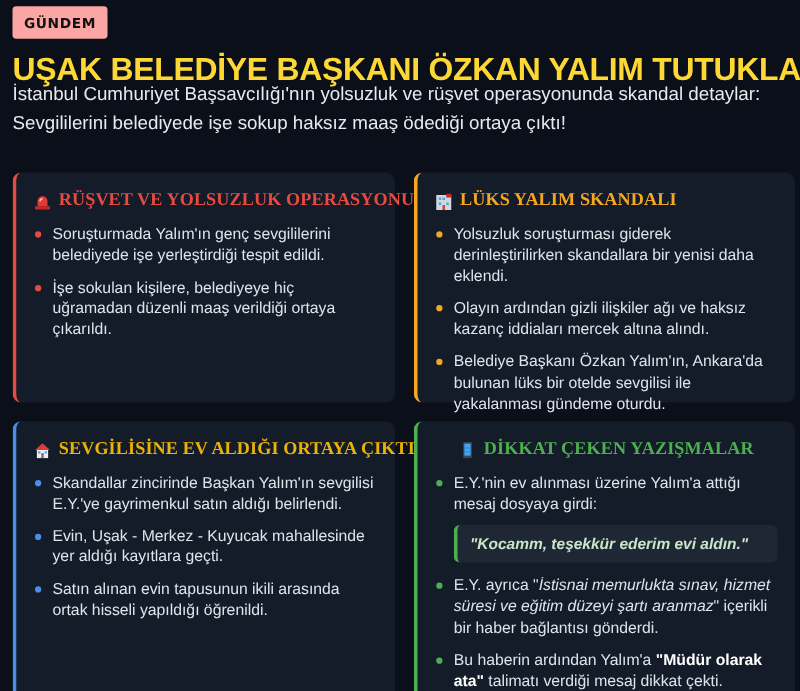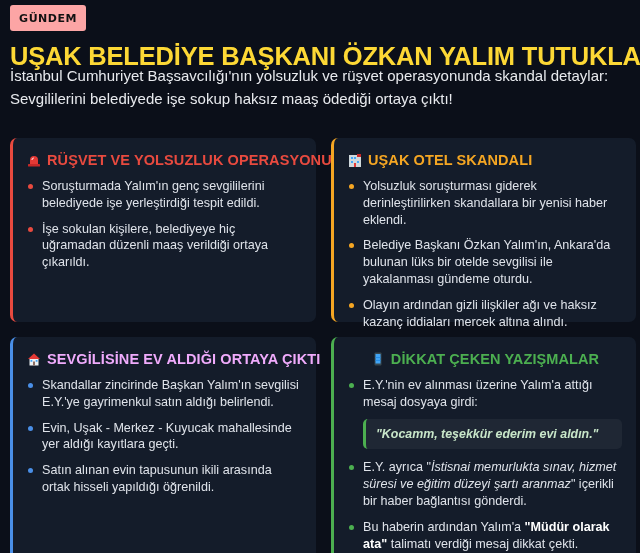--- a/index.html
+++ b/index.html
@@ -31,21 +31,21 @@
     font-size: 15px; line-height: 23px; color: #e8eaee;
   }
   .card {
     position: absolute;
     background: #141c2a;
     border-radius: 7px;
     border-left: 3px solid;
     padding: 12px 14px 10px 14px;
   }
   .card h2 {
-    font-family: Liberation Sans, sans-serif;
+    font-family: Liberation Serif, serif;
     font-weight: bold; font-size: 14.5px; letter-spacing: 0.1px;
     display: flex; align-items: center; gap: 6px;
     margin-top: 2px; margin-bottom: 10px; white-space: nowrap;
   }
   .card h2 .ico { width: 14px; height: 14px; display: inline-block; flex: none; }
   .card ul { list-style: none; }
   .card li {
     position: relative; padding-left: 15px;
     font-family: "Liberation Sans", sans-serif;
     font-size: 12.6px; line-height: 16.8px; color: #dfe3ea;
@@ -100,31 +100,31 @@
           <rect x="9" y="1" width="4" height="3" fill="#c62828"></rect>
           <g fill="#42a5f5">
             <rect x="3" y="4" width="2" height="2"></rect>
             <rect x="6" y="4" width="2" height="2"></rect>
             <rect x="3" y="8" width="2" height="2"></rect>
             <rect x="9" y="8" width="2" height="2"></rect>
           </g>
           <rect x="6" y="10" width="2" height="4" fill="#e53935"></rect>
         </svg>
     </span>
-    <span>UŞAK OTEL SKANDALI</span>
+    <span>LÜKS YALIM SKANDALI</span>
   </h2>
   <ul>
-    <li>Yolsuzluk soruşturması giderek derinleştirilirken skandallara bir yenisi haber eklendi.</li>
+    <li>Yolsuzluk soruşturması giderek derinleştirilirken skandallara bir yenisi daha eklendi.</li>
+    <li>Olayın ardından gizli ilişkiler ağı ve haksız kazanç iddiaları mercek altına alındı.</li>
     <li>Belediye Başkanı Özkan Yalım'ın, Ankara'da bulunan lüks bir otelde sevgilisi ile yakalanması gündeme oturdu.</li>
-    <li>Olayın ardından gizli ilişkiler ağı ve haksız kazanç iddiaları mercek altına alındı.</li>
   </ul>
 </section>
 
 <section class="card" style="left:10px; top:337px; width:306px; height:230px; border-left-color:#4a8fe7; --accent:#4a8fe7;">
-  <h2 style="color:#f0abfc;">
+  <h2 style="color:#eab308;">
     <span class="ico">
       <svg width="14" height="14" viewBox="0 0 14 14">
           <path d="M1 7 L7 1.5 L13 7 Z" fill="#e53935"></path>
           <rect x="2.5" y="7" width="9" height="6.5" fill="#eceff1"></rect>
           <rect x="6" y="9.5" width="2" height="4" fill="#8d6e63"></rect>
           <rect x="3.5" y="8" width="1.8" height="1.8" fill="#42a5f5"></rect>
           <rect x="8.7" y="8" width="1.8" height="1.8" fill="#42a5f5"></rect>
         </svg>
     </span>
     <span>SEVGİLİSİNE EV ALDIĞI ORTAYA ÇIKTI</span>

